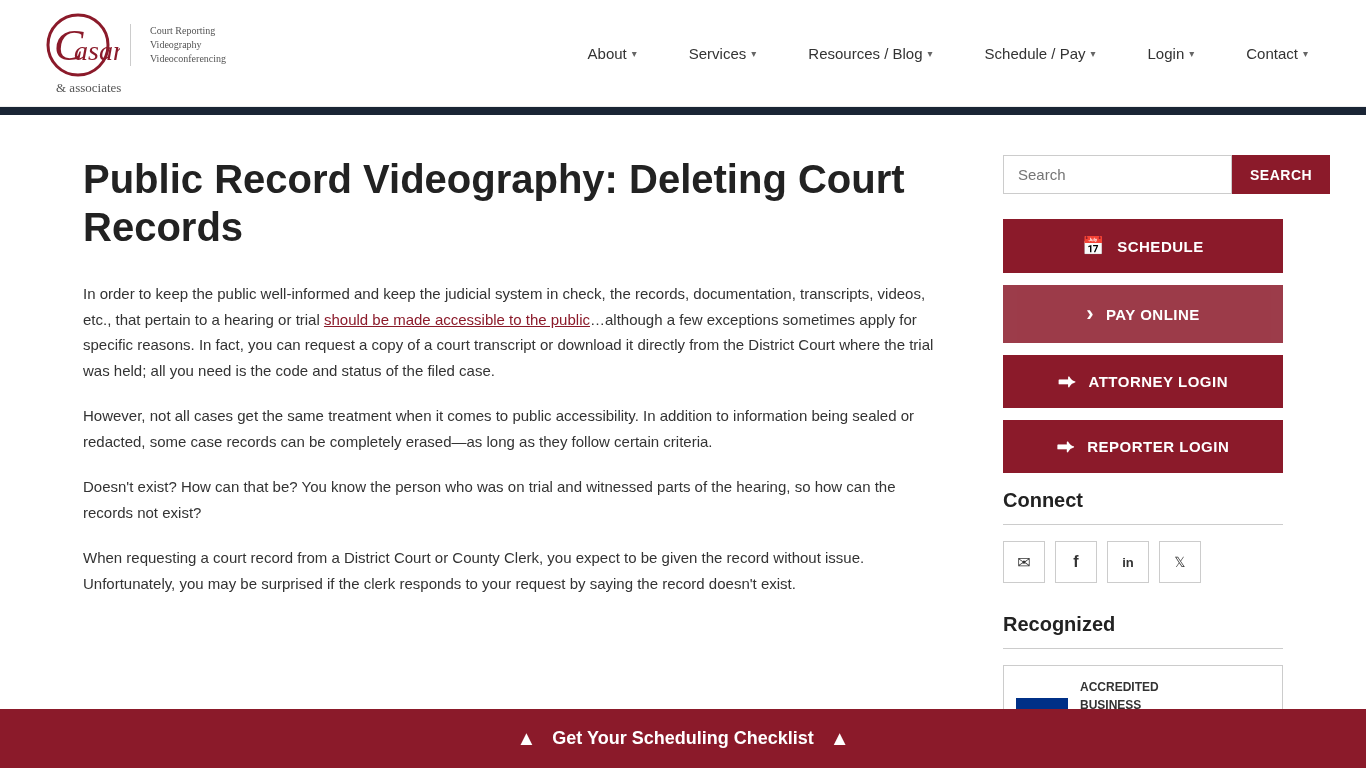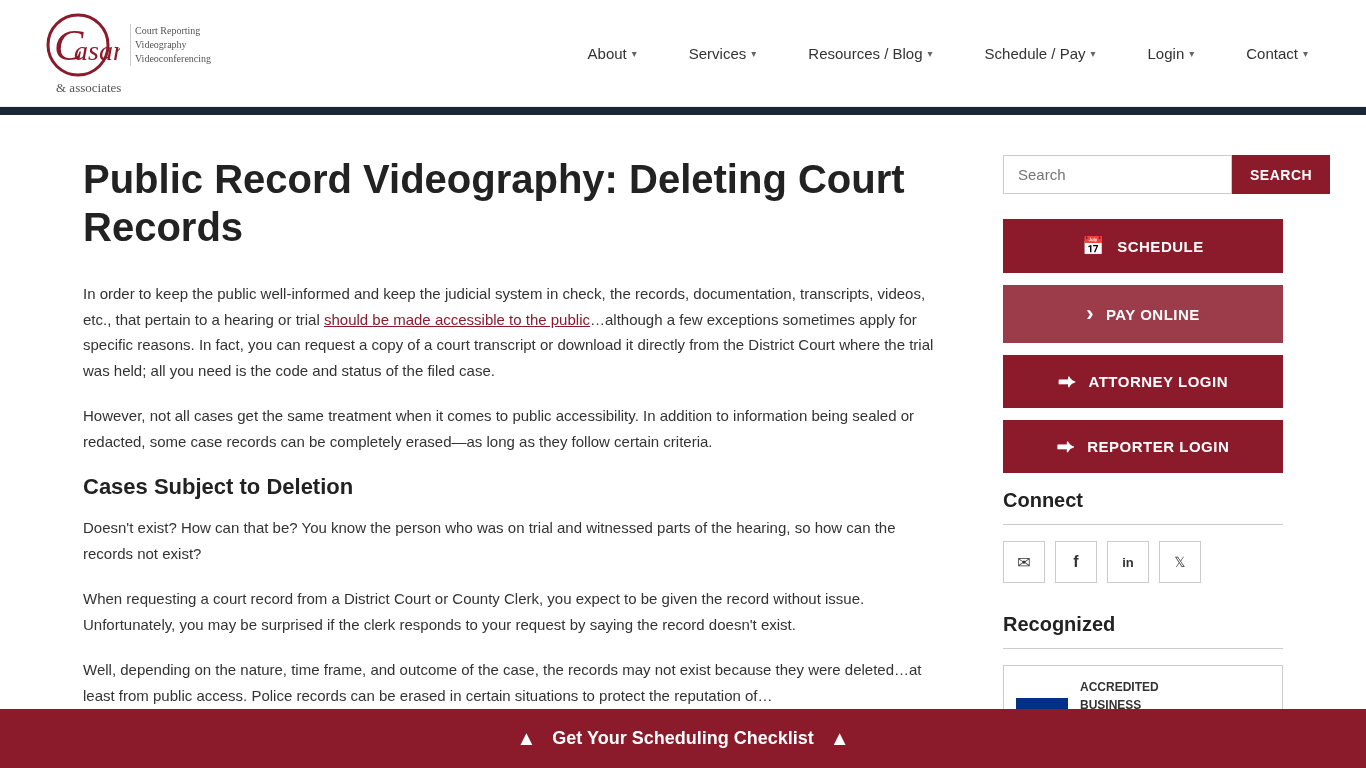--- a/index.html
+++ b/index.html
@@ -23,21 +23,21 @@
       color: #8b1a2a;
       font-family: 'Times New Roman', serif;
       font-style: italic;
       line-height: 1;
     }
     .logo-tagline {
       font-size: 10px;
       color: #555;
       line-height: 1.4;
       margin-left: 10px;
-      padding-left: 4px;
+      padding-left: 19px;
       border-left: 1px solid #ccc;
     }
 
     
     .main-nav {
       display: flex;
       gap: 16px;
       align-items: center;
     }
     .nav-item {
@@ -332,25 +332,23 @@
 
   <main class="content-area">
     <h1 class="article-title">Public Record Videography: Deleting Court Records</h1>
 
     <div class="article-body">
       <p>
         In order to keep the public well-informed and keep the judicial system in check, the records, documentation, transcripts, videos, etc., that pertain to a hearing or trial <a href="#">should be made accessible to the public</a>…although a few exceptions sometimes apply for specific reasons. In fact, you can request a copy of a court transcript or download it directly from the District Court where the trial was held; all you need is the code and status of the filed case.
       </p>
       <p>However, not all cases get the same treatment when it comes to public accessibility. In addition to information being sealed or redacted, some case records can be completely erased—as long as they follow certain criteria.</p>
 
-      <h2 class="article-subheading">Cases Subject to Deletion</h2>
 
       <p>Doesn't exist? How can that be? You know the person who was on trial and witnessed parts of the hearing, so how can the records not exist?</p>
       <p>When requesting a court record from a District Court or County Clerk, you expect to be given the record without issue. Unfortunately, you may be surprised if the clerk responds to your request by saying the record doesn't exist.</p>
-      <p>Well, depending on the nature, time frame, and outcome of the case, the records may not exist because they were deleted…at least from public access. Police records can be erased in certain situations to protect the reputation of…</p>
     </div>
   </main>
 
   <aside class="sidebar">
 
     <div class="search-box">
       <input type="text" class="search-input" placeholder="Search" style="">
       <button class="search-button">SEARCH</button>
     </div>
 

